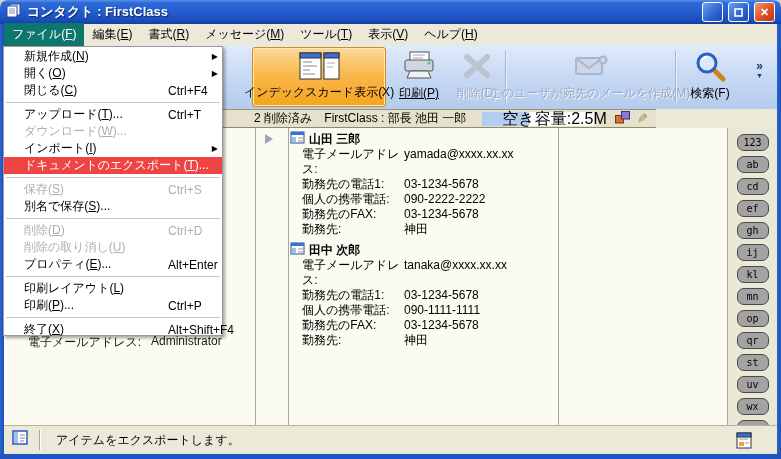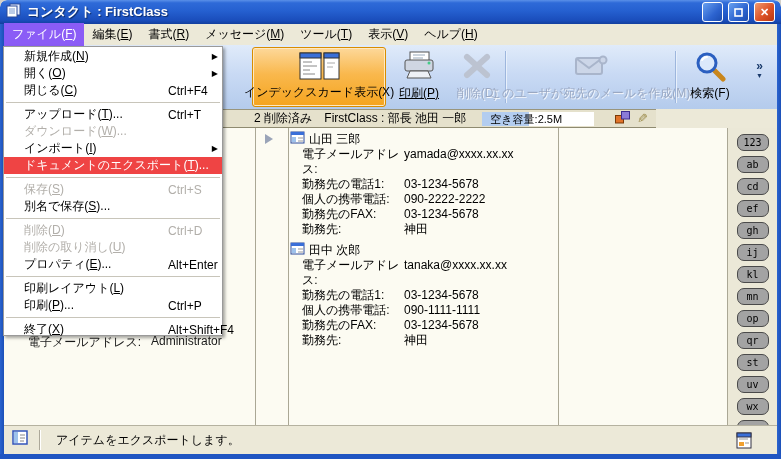--- a/index.html
+++ b/index.html
@@ -19,21 +19,21 @@
   .tb-btn{width:21px;height:20px;border-radius:3px;border:1px solid #fff;box-sizing:border-box;
     display:flex;align-items:flex-end;justify-content:center;color:#fff;font-size:11px;font-weight:bold;
     background:linear-gradient(135deg,#68a0f0 0%,#2c63cf 60%,#1b4cb0 100%);cursor:default;line-height:10px;}
   .tb-btn.close{background:linear-gradient(135deg,#f09a70 0%,#dd5226 55%,#b83610 100%);
     align-items:center;line-height:normal;}
   .tb-btn.max{align-items:center;}
   
   #menubar{position:absolute;left:4px;top:24px;width:773px;height:21px;background:#ece9d8;
     display:flex;align-items:center;font-size:12px;z-index:6;}
   .mb-item{padding:3px 8px;color:#000;white-space:nowrap;}
-  .mb-item.sel{background:#8b5cf6;color:#fff;}
+  .mb-item.sel{background:#0f766e;color:#fff;}
   
   #toolbar{position:absolute;left:4px;top:45px;width:773px;height:64px;
     background:linear-gradient(180deg,#e0ebfa 0%,#c9daf4 45%,#b4cbec 100%);}
   .tbtn{position:absolute;top:2px;height:60px;display:flex;flex-direction:column;align-items:center;
     justify-content:flex-end;padding-bottom:5px;box-sizing:border-box;border-radius:3px;}
   .tbtn .tb-icon{flex:1;display:flex;align-items:center;justify-content:center;}
   .tbtn .tb-label{font-size:12px;white-space:nowrap;color:#000;}
   .tbtn.disabled .tb-label{color:#9aa8c2;text-shadow:1px 1px 0 rgba(255,255,255,.85);}
   .tbtn.active{background:linear-gradient(180deg,#fdd89a 0%,#f9b84d 45%,#f5a41f 100%);
     border:1px solid #d88d00;box-shadow:inset 0 0 0 1px #ffe9c2;}
@@ -41,31 +41,31 @@
   #chevron{position:absolute;left:752px;top:16px;display:flex;flex-direction:column;align-items:center;
     color:#1a3a6b;line-height:10px;}
   #chevron .c1{font-size:12px;font-weight:bold;}
   #chevron .c2{font-size:7px;}
   
   #headerbar{position:absolute;left:4px;top:109px;width:652px;height:19px;background:#e5e1cc;
     border-top:1px solid #99957c;border-bottom:1px solid #8e8a70;box-sizing:border-box;
     display:flex;align-items:center;font-size:12px;padding-left:250px;gap:12px;}
   #quota{position:relative;width:112px;height:14px;background:#fff;margin-left:4px;}
   #quota .fill{position:absolute;left:0;top:0;bottom:0;width:42%;background:#b3cdf0;}
-  #quota .qlabel{position:absolute;left:8px;top:0;font-size:11px;line-height:14px;color:#000;white-space:nowrap;}
+  #quota .qlabel{position:absolute;left:20px;top:0;font-size:16px;line-height:14px;color:#000;white-space:nowrap;}
   #hdr-icons{margin-left:auto;display:flex;align-items:center;gap:6px;padding-right:8px;}
   
   #content{position:absolute;left:4px;top:128px;width:773px;height:297px;background:#fcfbf2;}
   .vdiv{position:absolute;top:0;bottom:0;width:1px;background:#aaa795;}
   #admin-line{position:absolute;left:24px;top:206px;font-size:12px;display:flex;gap:10px;color:#1a1a1a;}
   #sel-arrow{position:absolute;left:261px;top:6px;width:0;height:0;
     border-left:8px solid #9aa4b8;border-top:5px solid transparent;border-bottom:5px solid transparent;}
   #contact-list{position:absolute;left:286px;top:3px;width:266px;}
   .entry{margin-bottom:5px;}
-  .entry-head{display:flex;align-items:center;gap:4px;height:16px;font-weight:normal;font-size:12px;color:#000;}
+  .entry-head{display:flex;align-items:center;gap:4px;height:16px;font-weight:bold;font-size:12px;color:#000;}
   .frow{display:flex;font-size:12px;line-height:15px;padding-left:12px;color:#000;}
   .flabel{width:102px;flex:none;}
   
   #tab-strip{position:absolute;left:724px;top:0;bottom:0;width:49px;background:#ebe8d7;
     display:flex;flex-direction:column;align-items:center;padding-top:6px;box-sizing:border-box;}
   .itab{width:30px;height:15px;border:1px solid #4a4a4a;border-radius:7px;background:#a3a3a3;
     margin-bottom:5px;display:flex;align-items:center;justify-content:center;
     font-family:"DejaVu Sans Mono",monospace;font-size:10px;color:#000;flex:none;}
   
   #statusbar{position:absolute;left:4px;top:425px;width:773px;height:29px;background:#ece9d8;

